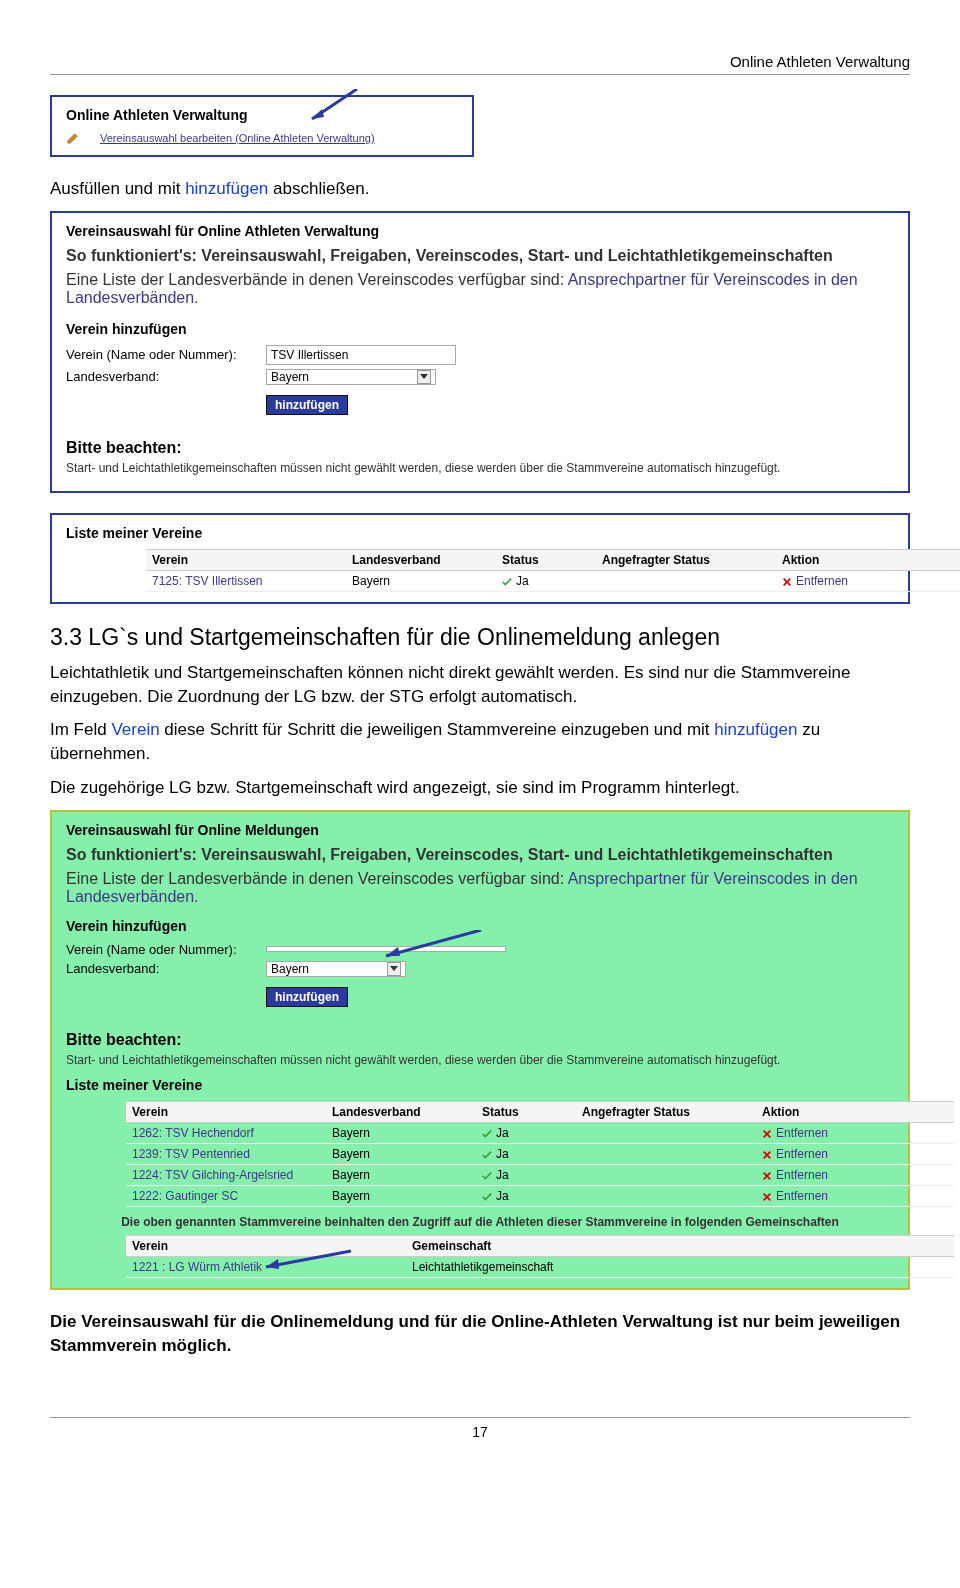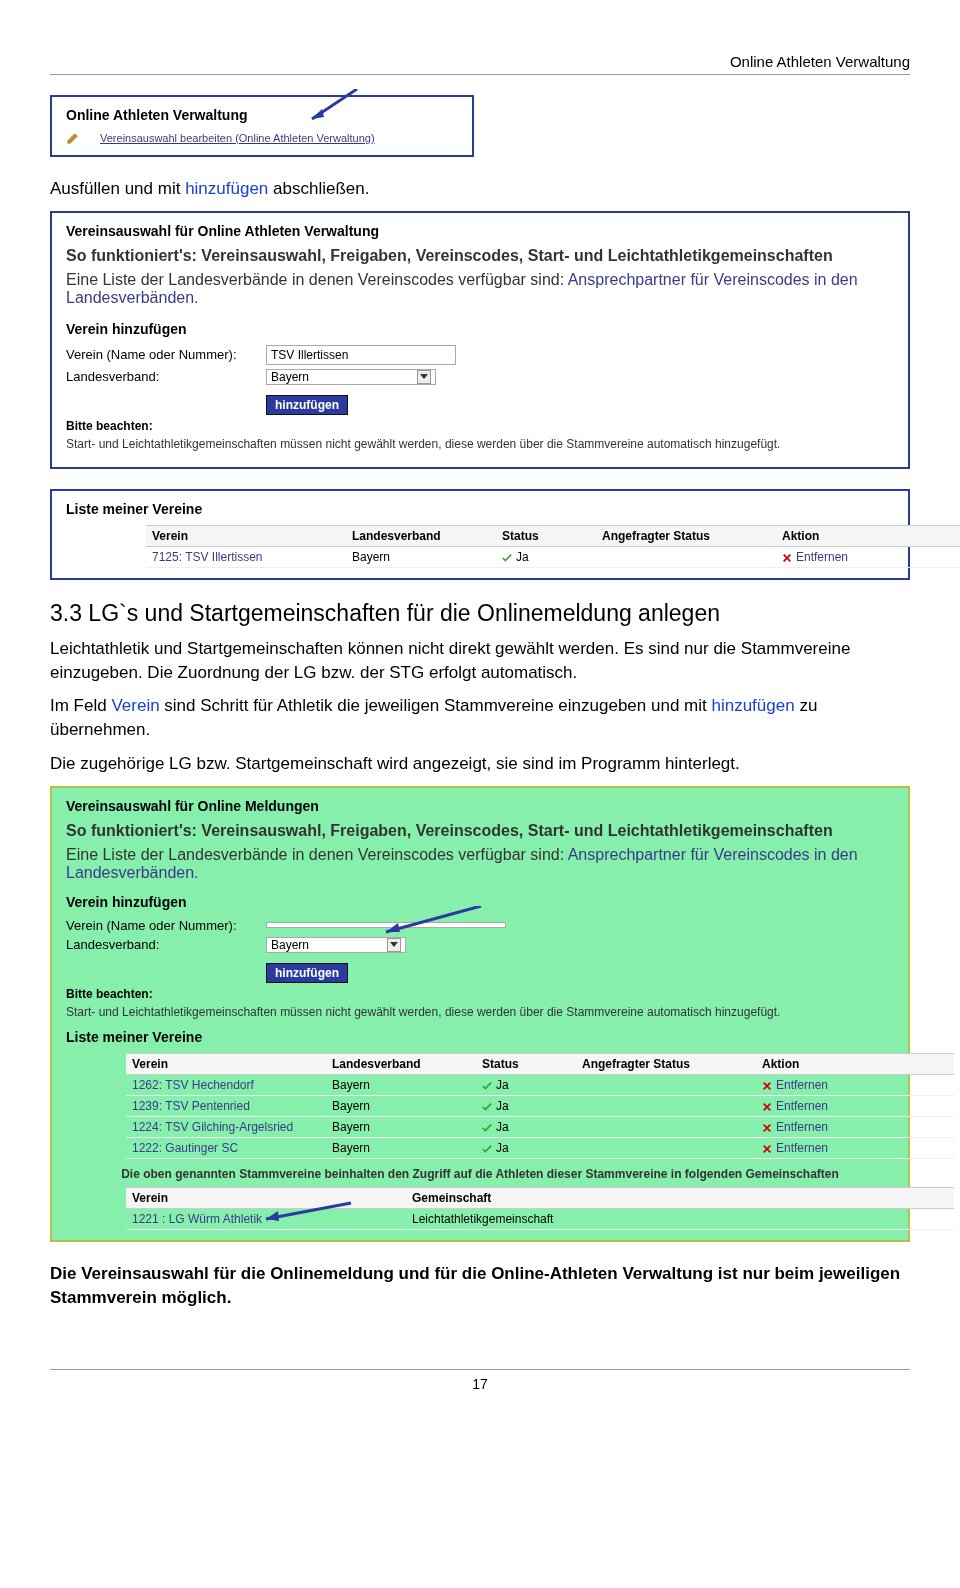--- a/index.html
+++ b/index.html
@@ -16,21 +16,21 @@
 .section-heading { font-size: 23px; margin: 20px 0 10px 0; }
 .form-info { font-size: 16px; color: #333; margin: 6px 0; }
 .form-info .bold { font-weight: bold; }
 .form-row { display: flex; align-items: center; font-size: 13px; margin: 4px 0; }
 .form-label { width: 200px; }
 .text-input { border: 1px solid #aaa; background: #fff; font-size: 12px; padding: 2px 4px; width: 180px; }
 .select-wrap { border: 1px solid #aaa; background: #fff; display: flex; align-items: center; width: 160px; padding: 0 4px; font-size: 12px; justify-content: space-between; }
 .select-arrow { width: 12px; height: 12px; background: #eee; border: 1px solid #999; display: inline-block; position: relative; }
 .select-arrow::after { content: ""; position: absolute; top: 3px; left: 2px; border-left: 4px solid transparent; border-right: 4px solid transparent; border-top: 5px solid #333; }
 .btn-hinzufuegen { background: #2a3a9e; color: #fff; border: 1px solid #111; font-size: 12px; font-weight: bold; padding: 2px 8px; margin-left: 200px; margin-top: 6px; }
-.note-title { font-weight: bold; font-size: 12px; margin-top: 4px; }
+.note-title { font-weight: bold; font-size: 16px; margin-top: 24px; }
 .note-text { font-size: 12px; color: #333; margin: 4px 0 6px 0; }
 .table { width: 100%; font-size: 12px; margin-top: 6px; }
 .th-row { display: flex; border-top: 1px solid #ccc; border-bottom: 1px solid #ccc; background: #f5f5f5; padding: 3px 0; font-weight: bold; }
 .td-row { display: flex; padding: 3px 0; border-bottom: 1px solid #eee; }
 .c-verein { width: 200px; padding-left: 6px; }
 .c-land { width: 150px; }
 .c-status { width: 100px; display: flex; align-items: center; gap: 4px; }
 .c-ang { width: 180px; }
 .c-aktion { width: 120px; display: flex; align-items: center; gap: 4px; }
 .check-icon { width: 10px; height: 10px; display: inline-block; }
@@ -122,21 +122,21 @@
               <span>Entfernen</span>
             </div>
         </div>
       </div>
     </div>
   </div>
 
   <div class="section-heading">3.3 LG`s und Startgemeinschaften für die Onlinemeldung anlegen</div>
   <div class="body-text">Leichtathletik und Startgemeinschaften können nicht direkt gewählt werden. Es sind nur die Stammvereine einzugeben. Die Zuordnung der LG bzw. der STG erfolgt automatisch.</div>
   <div class="body-text">
-    <span>Im Feld </span><span class="blue">Verein</span><span> sind Schritt für Athletik die jeweiligen Stammvereine einzugeben und mit </span><span class="blue">hinzufügen</span><span> zu übernehmen.</span>
+    <span>Im Feld </span><span class="blue">Verein</span><span> diese Schritt für Schritt die jeweiligen Stammvereine einzugeben und mit </span><span class="blue">hinzufügen</span><span> zu übernehmen.</span>
   </div>
   <div class="body-text">Die zugehörige LG bzw. Startgemeinschaft wird angezeigt, sie sind im Programm hinterlegt.</div>
 
   <div class="green-box">
     <div class="box-title">Vereinsauswahl für Online Meldungen</div>
     <div class="form-info"><span class="bold">So funktioniert's: Vereinsauswahl, Freigaben, Vereinscodes, Start- und Leichtathletikgemeinschaften</span></div>
     <div class="form-info">
       <span>Eine Liste der Landesverbände in denen Vereinscodes verfügbar sind: </span><span class="link-blue">Ansprechpartner für Vereinscodes in den Landesverbänden.</span>
     </div>
     <div class="box-title" style="margin-top:12px;">Verein hinzufügen</div>

